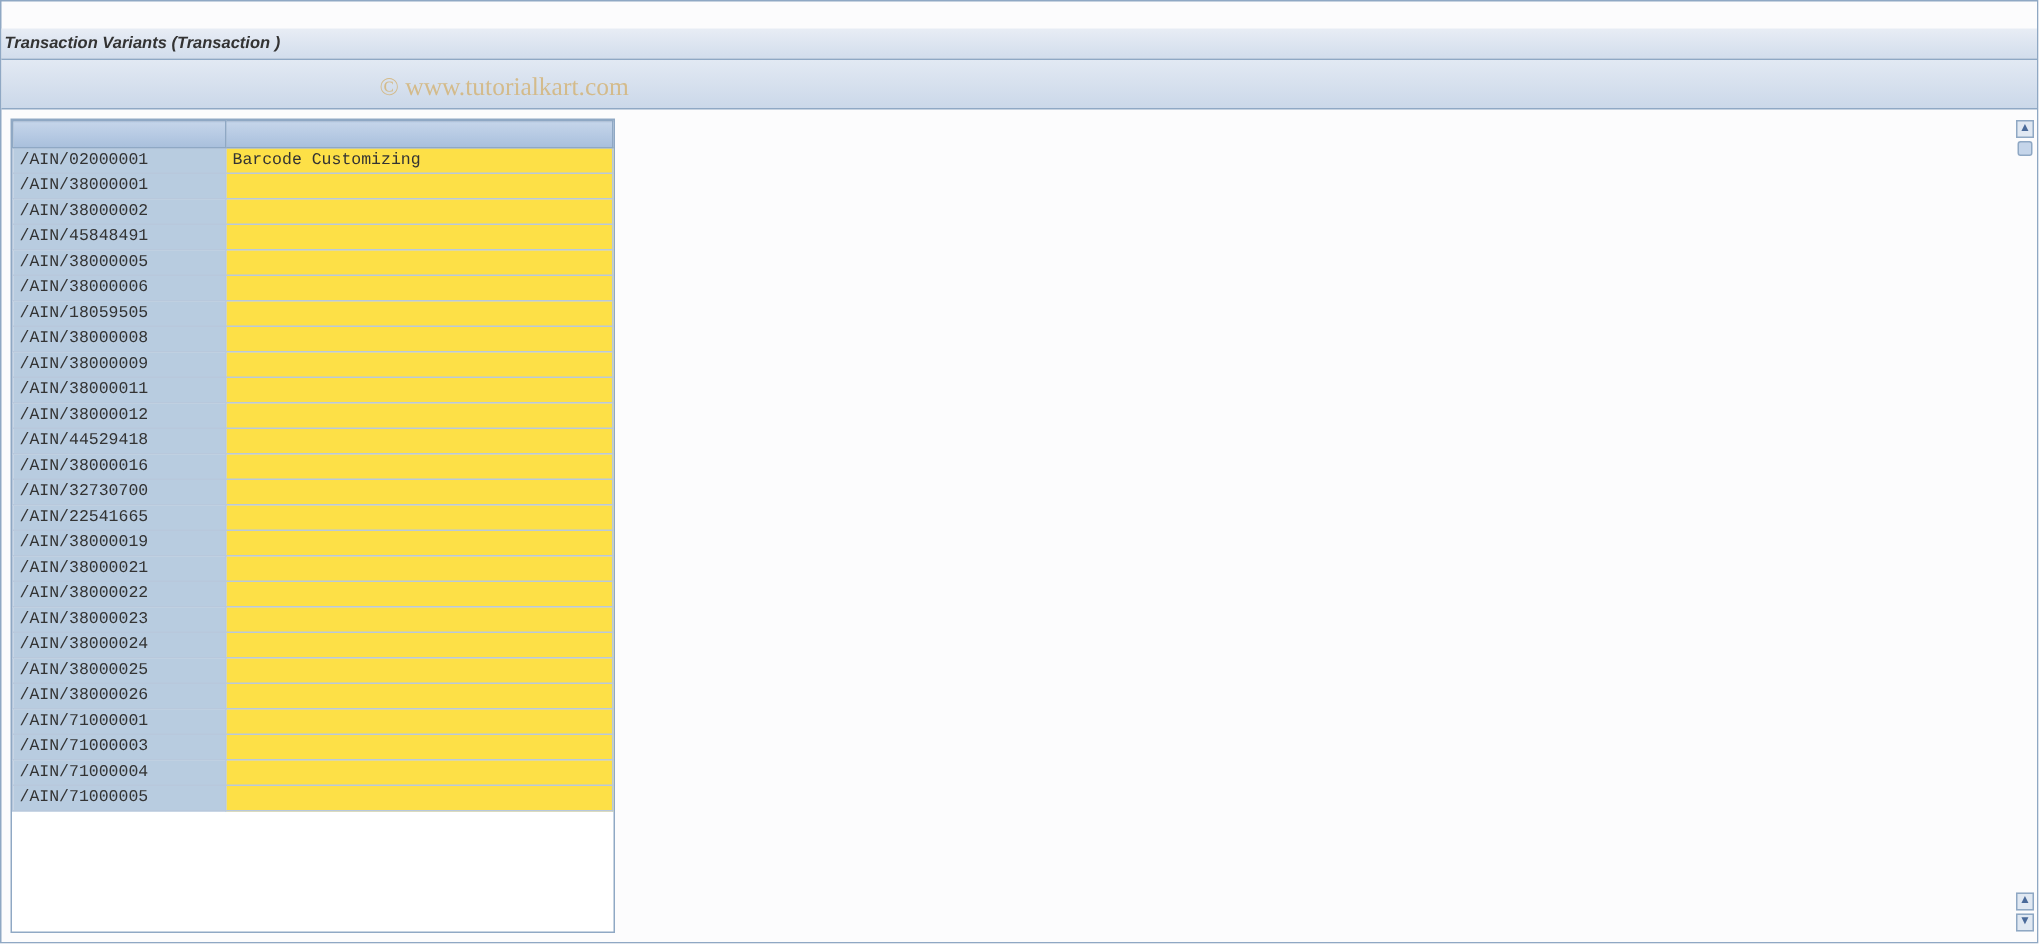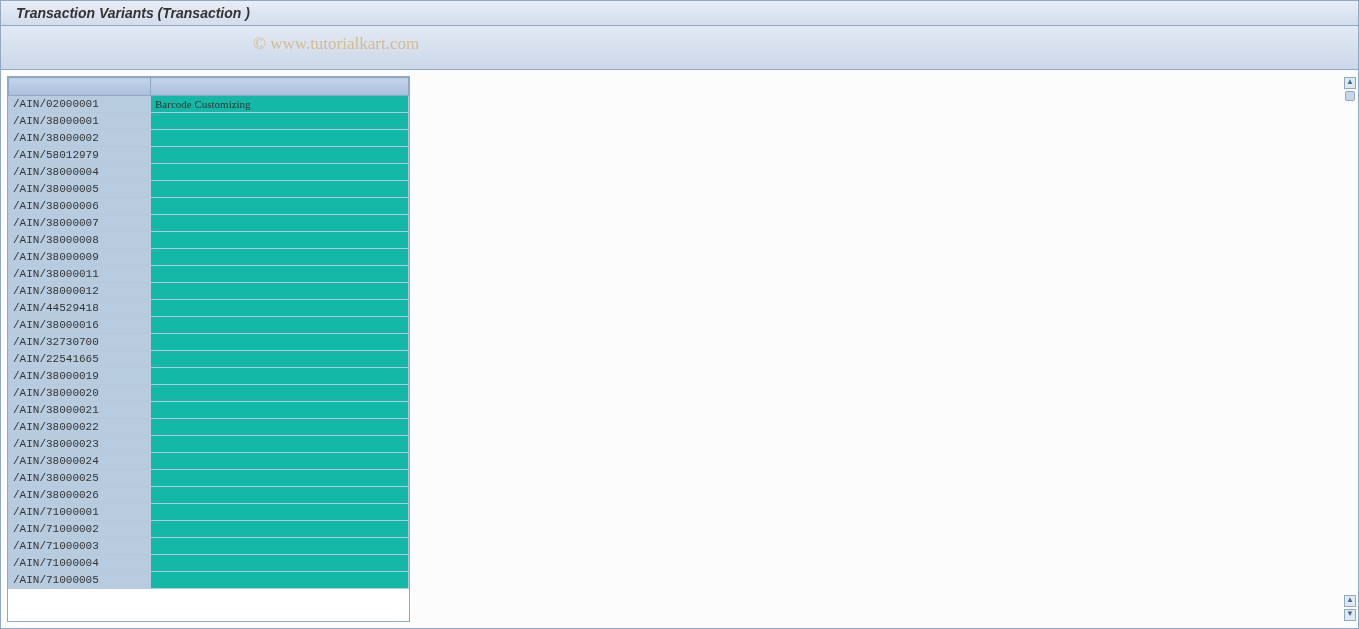--- a/index.html
+++ b/index.html
@@ -16,30 +16,31 @@
       border: 1px solid #8fa8c4;
       width: 100%;
       height: 100%;
       background: #fcfcfd;
       display: flex;
       flex-direction: column;
     }
     .title-bar {
       background: linear-gradient(to bottom, #e8edf5 0%, #d2ddec 100%);
       border-bottom: 1px solid #8fa8c4;
-      padding: 4px 15px;
+      padding: 4px 2px;
       font-weight: bold;
       font-style: italic;
-      font-size: 14px;
+      font-size: 11px;
       color: #333;
+      margin-top: 18px;
     }
     .toolbar {
       background: linear-gradient(to bottom, #e2e9f3 0%, #cbd8e9 100%);
       border-bottom: 1px solid #8fa8c4;
-      height: 44px;
+      height: 33px;
       position: relative;
     }
     .watermark {
       position: absolute;
       left: 252px;
       top: 8px;
       color: #d4b57a;
       font-size: 17px;
       font-family: Georgia, serif;
       opacity: 0.85;
@@ -76,23 +77,22 @@
       border: 1px solid #b8c8dc;
       padding: 0 4px;
       color: #333;
       vertical-align: middle;
     }
     .grid td.col1 {
       background: #b8cce0;
       width: 142px;
     }
     .grid td.col2 {
-      background: #14b8a6;
+      background: #fde047;
       width: 258px;
-      font-family: Liberation Serif, serif;
     }
     .scroll-area {
       position: absolute;
       right: 0;
       top: 6px;
       bottom: 6px;
       width: 16px;
       display: flex;
       flex-direction: column;
       align-items: center;
@@ -145,37 +145,33 @@
             </tr>
             <tr>
               <td class="col1">/AIN/38000001</td>
               <td class="col2"></td>
             </tr>
             <tr>
               <td class="col1">/AIN/38000002</td>
               <td class="col2"></td>
             </tr>
             <tr>
-              <td class="col1">/AIN/58012979</td>
-              <td class="col2"></td>
-            </tr>
-            <tr>
-              <td class="col1">/AIN/38000004</td>
+              <td class="col1">/AIN/45848491</td>
               <td class="col2"></td>
             </tr>
             <tr>
               <td class="col1">/AIN/38000005</td>
               <td class="col2"></td>
             </tr>
             <tr>
               <td class="col1">/AIN/38000006</td>
               <td class="col2"></td>
             </tr>
             <tr>
-              <td class="col1">/AIN/38000007</td>
+              <td class="col1">/AIN/18059505</td>
               <td class="col2"></td>
             </tr>
             <tr>
               <td class="col1">/AIN/38000008</td>
               <td class="col2"></td>
             </tr>
             <tr>
               <td class="col1">/AIN/38000009</td>
               <td class="col2"></td>
             </tr>
@@ -201,24 +197,20 @@
             </tr>
             <tr>
               <td class="col1">/AIN/22541665</td>
               <td class="col2"></td>
             </tr>
             <tr>
               <td class="col1">/AIN/38000019</td>
               <td class="col2"></td>
             </tr>
             <tr>
-              <td class="col1">/AIN/38000020</td>
-              <td class="col2"></td>
-            </tr>
-            <tr>
               <td class="col1">/AIN/38000021</td>
               <td class="col2"></td>
             </tr>
             <tr>
               <td class="col1">/AIN/38000022</td>
               <td class="col2"></td>
             </tr>
             <tr>
               <td class="col1">/AIN/38000023</td>
               <td class="col2"></td>
@@ -230,24 +222,20 @@
             <tr>
               <td class="col1">/AIN/38000025</td>
               <td class="col2"></td>
             </tr>
             <tr>
               <td class="col1">/AIN/38000026</td>
               <td class="col2"></td>
             </tr>
             <tr>
               <td class="col1">/AIN/71000001</td>
-              <td class="col2"></td>
-            </tr>
-            <tr>
-              <td class="col1">/AIN/71000002</td>
               <td class="col2"></td>
             </tr>
             <tr>
               <td class="col1">/AIN/71000003</td>
               <td class="col2"></td>
             </tr>
             <tr>
               <td class="col1">/AIN/71000004</td>
               <td class="col2"></td>
             </tr>

